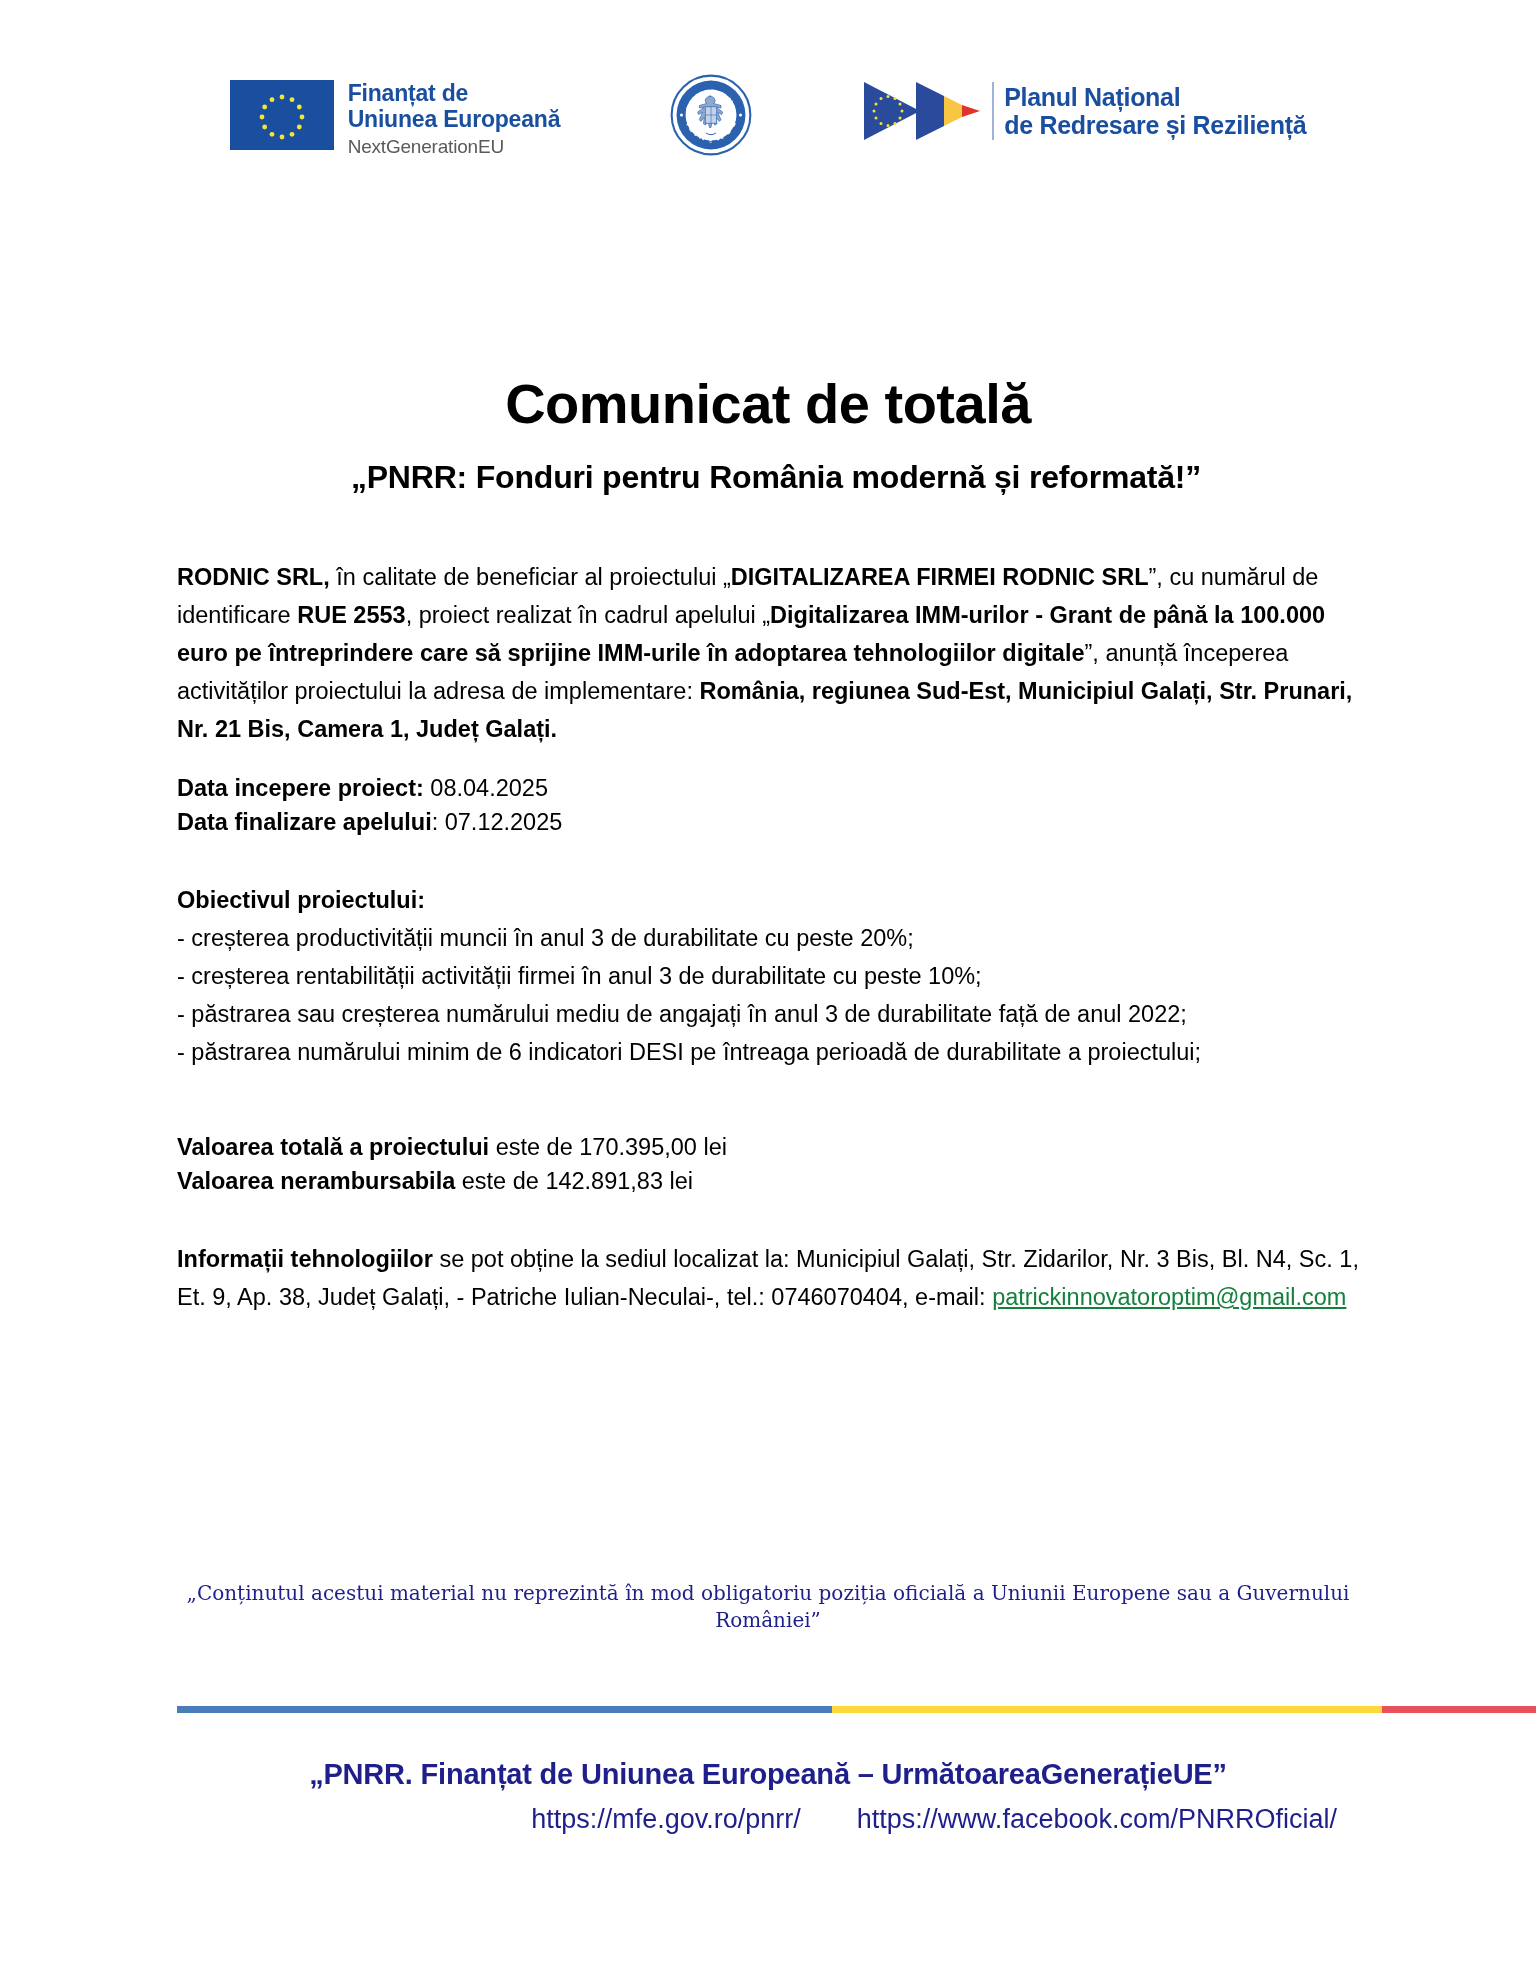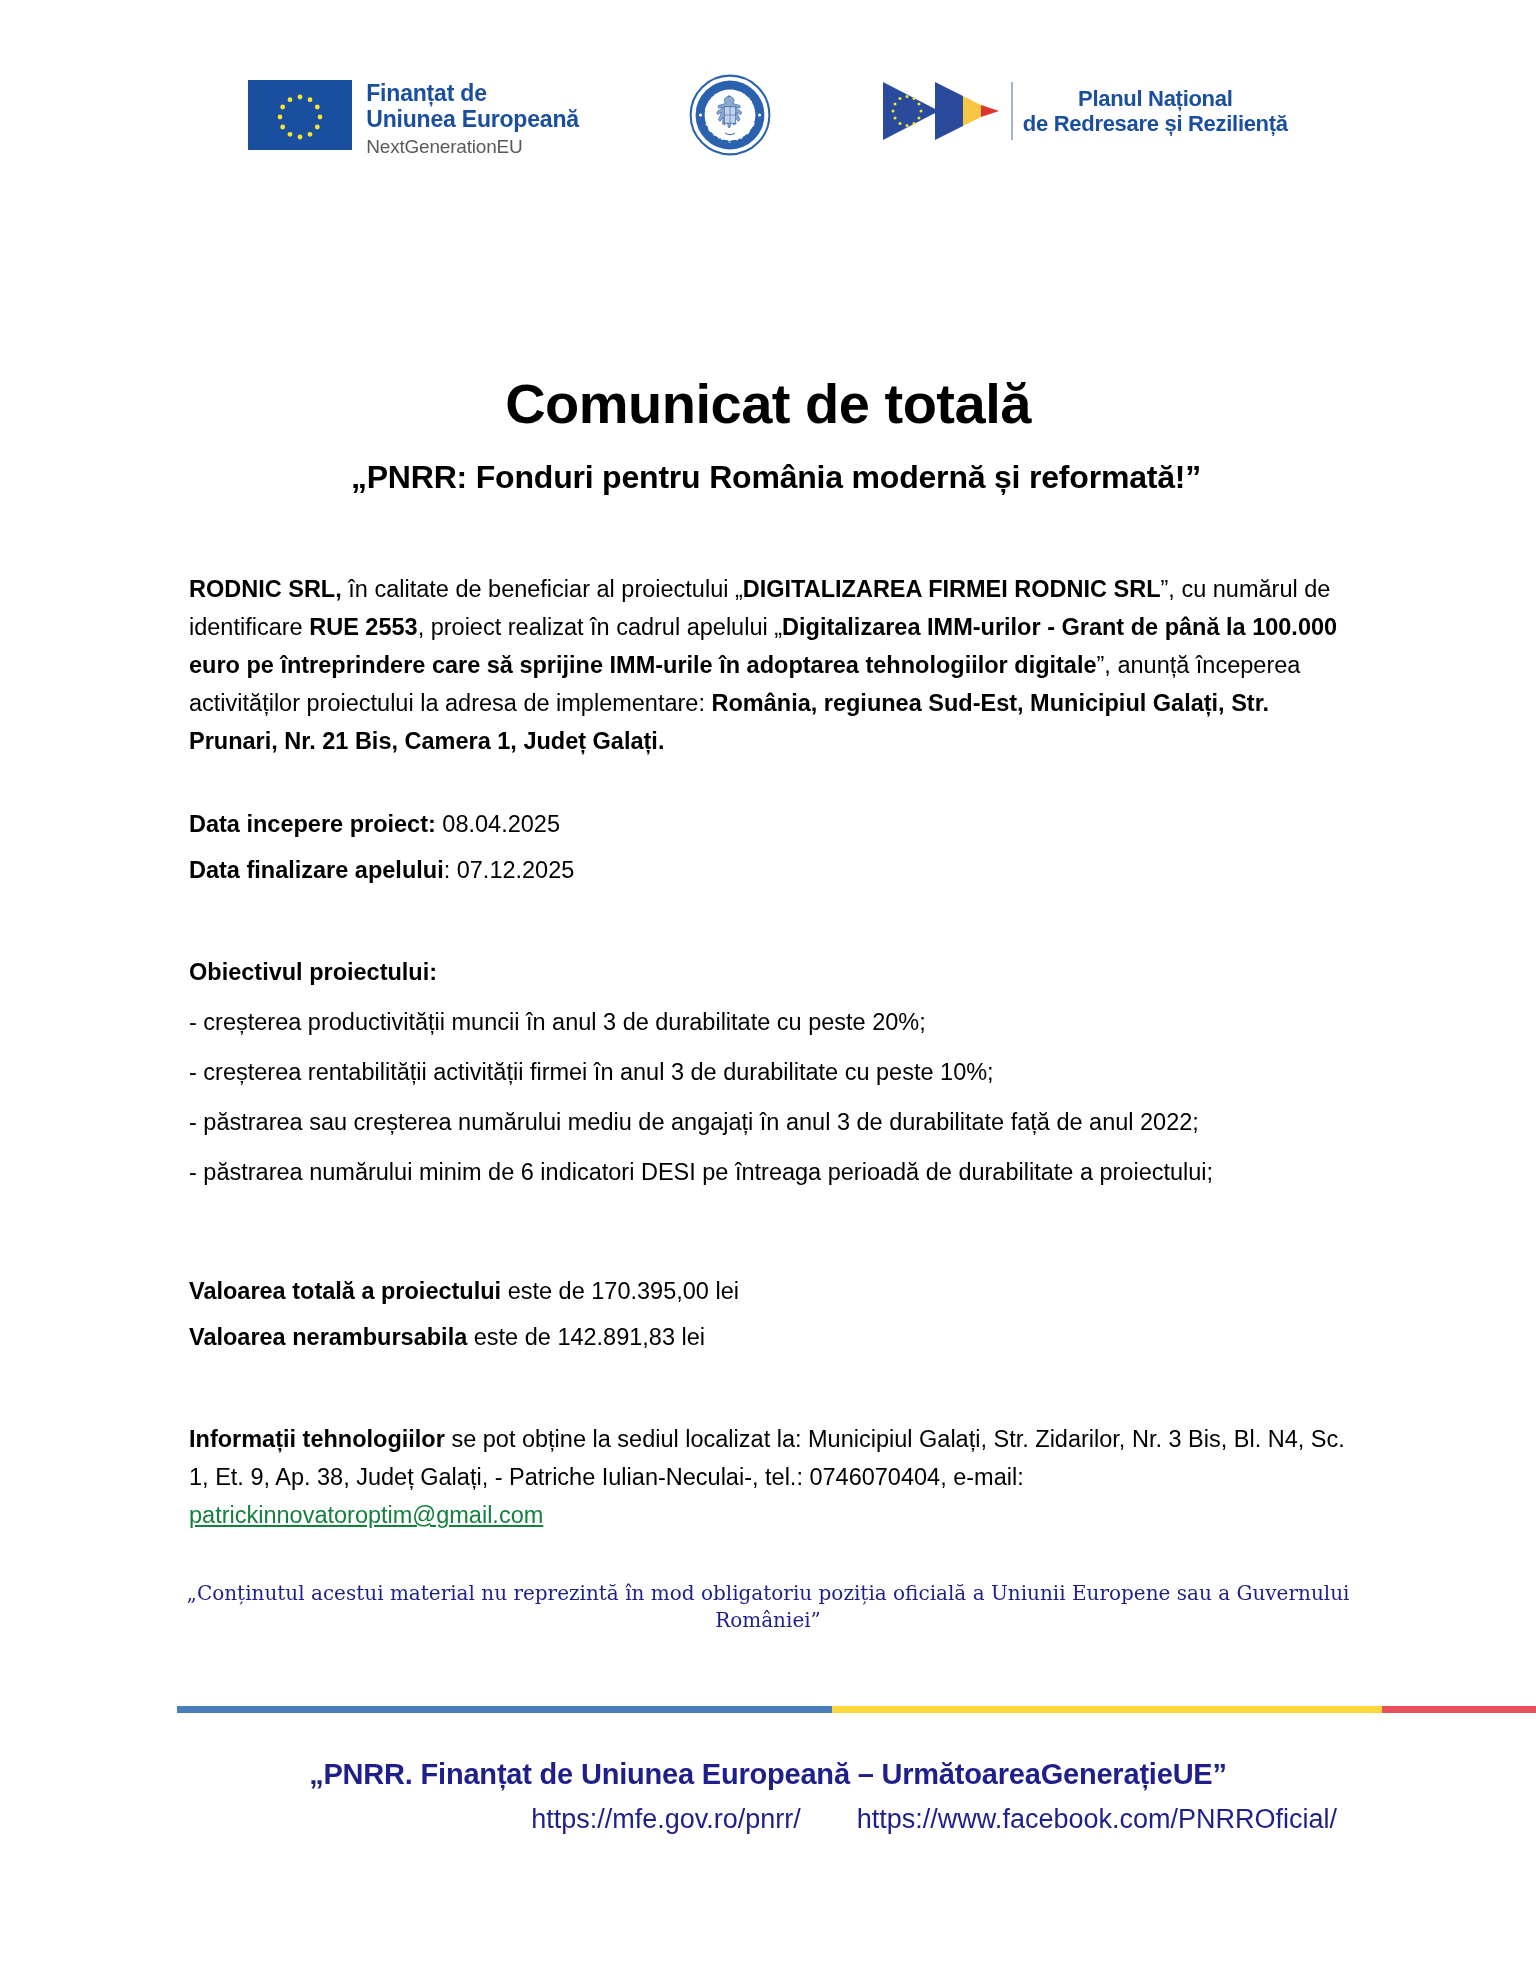--- a/index.html
+++ b/index.html
@@ -78,24 +78,23 @@
   .pnrr-arrows svg { display:block; width:100%; height:100%; }
   .pnrr-divider {
     width: 2px; height: 58px;
     background: #9fb3d4;
     flex: none;
   }
   .pnrr-text { line-height: 1.14; }
   .pnrr-text .p1, .pnrr-text .p2 {
     color: #1a4fa0;
     font-weight: bold;
-    font-size: 22px;
+    font-size: 25px;
     letter-spacing: -0.3px;
     white-space: nowrap;
-    text-align: center;
   }
 
   
   .doc-title {
     position: absolute;
     top: 333px; left: 0; right: 0;
     text-align: center;
     font-size: 56px;
     font-weight: bold;
     letter-spacing: -0.5px;
@@ -111,21 +110,21 @@
 
   
   .body-wrap {
     position: absolute;
     top: 558px;
     left: 177px;
     width: 1184px;
     font-size: 23.5px;
     line-height: 1.62;
   }
-  .body-wrap p { margin: 12px; }
+  .body-wrap p { margin: 0; }
   .para-main { text-align: left; }
   b, strong { font-weight: bold; }
 
   .spacer-sm { height: 24px; }
   .spacer-md { height: 42px; }
   .spacer-lg { height: 60px; }
 
   .dates-block { line-height: 1.42; }
   .obj-heading { font-weight: bold; }
   .obj-item { margin-top: 30px; }

